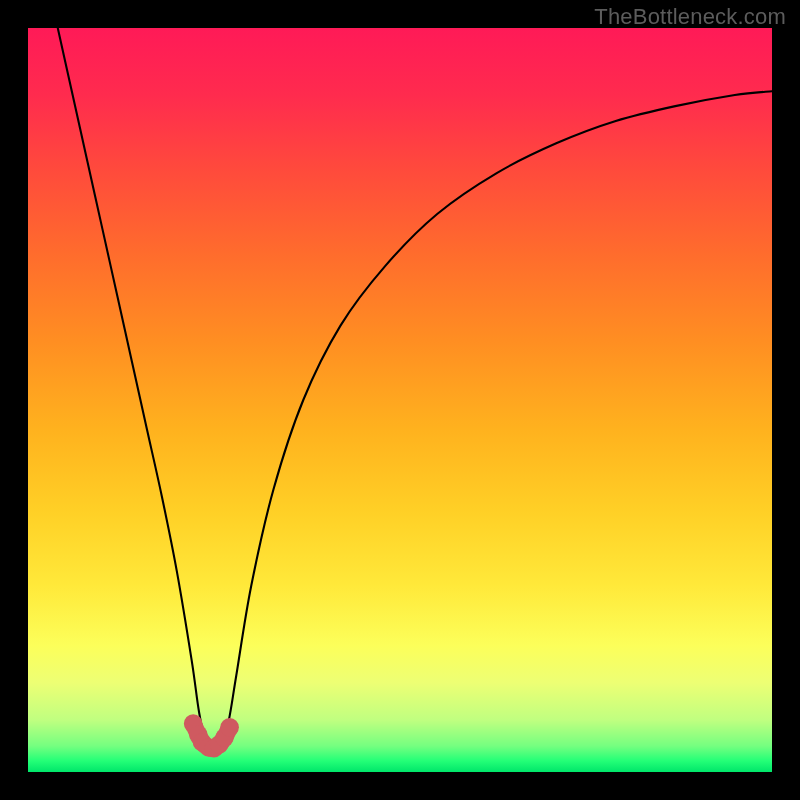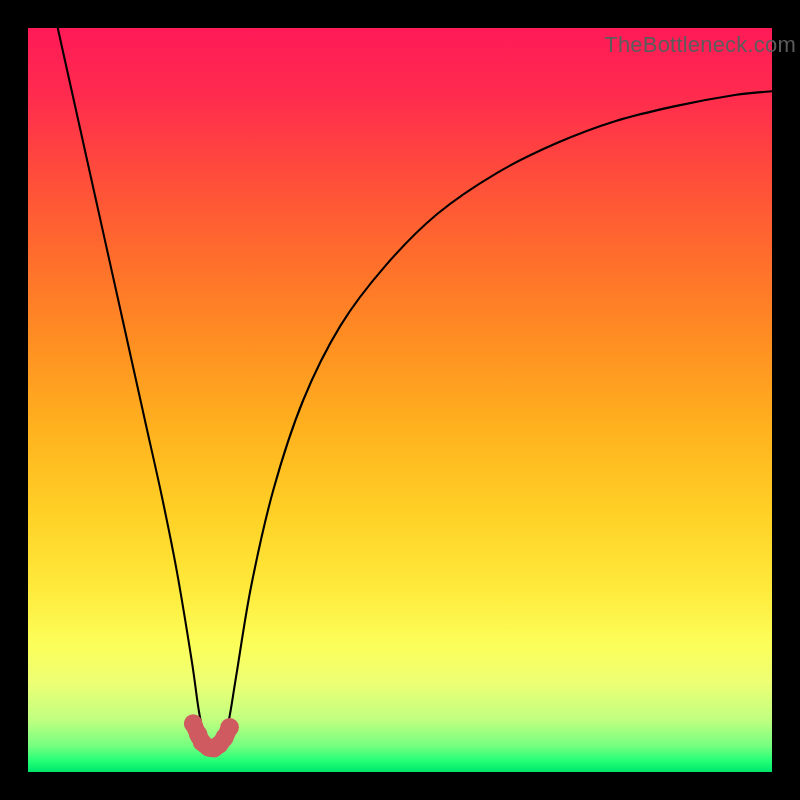--- a/index.html
+++ b/index.html
@@ -23,27 +23,26 @@
   .gradient {
     position: absolute;
     left: 0;
     top: 0;
     width: 100%;
     height: 100%;
   }
   .watermark {
     position: absolute;
     top: 4px;
-    right: 4px;
+    right: 14px;
     font-size: 22px;
     font-weight: 500;
     color: #5c5c5c;
     letter-spacing: 0.2px;
     z-index: 5;
-    margin-top: 28px;
   }
   svg.curve {
     position: absolute;
     left: 0;
     top: 0;
     width: 100%;
     height: 100%;
     z-index: 3;
   }
 </style>

